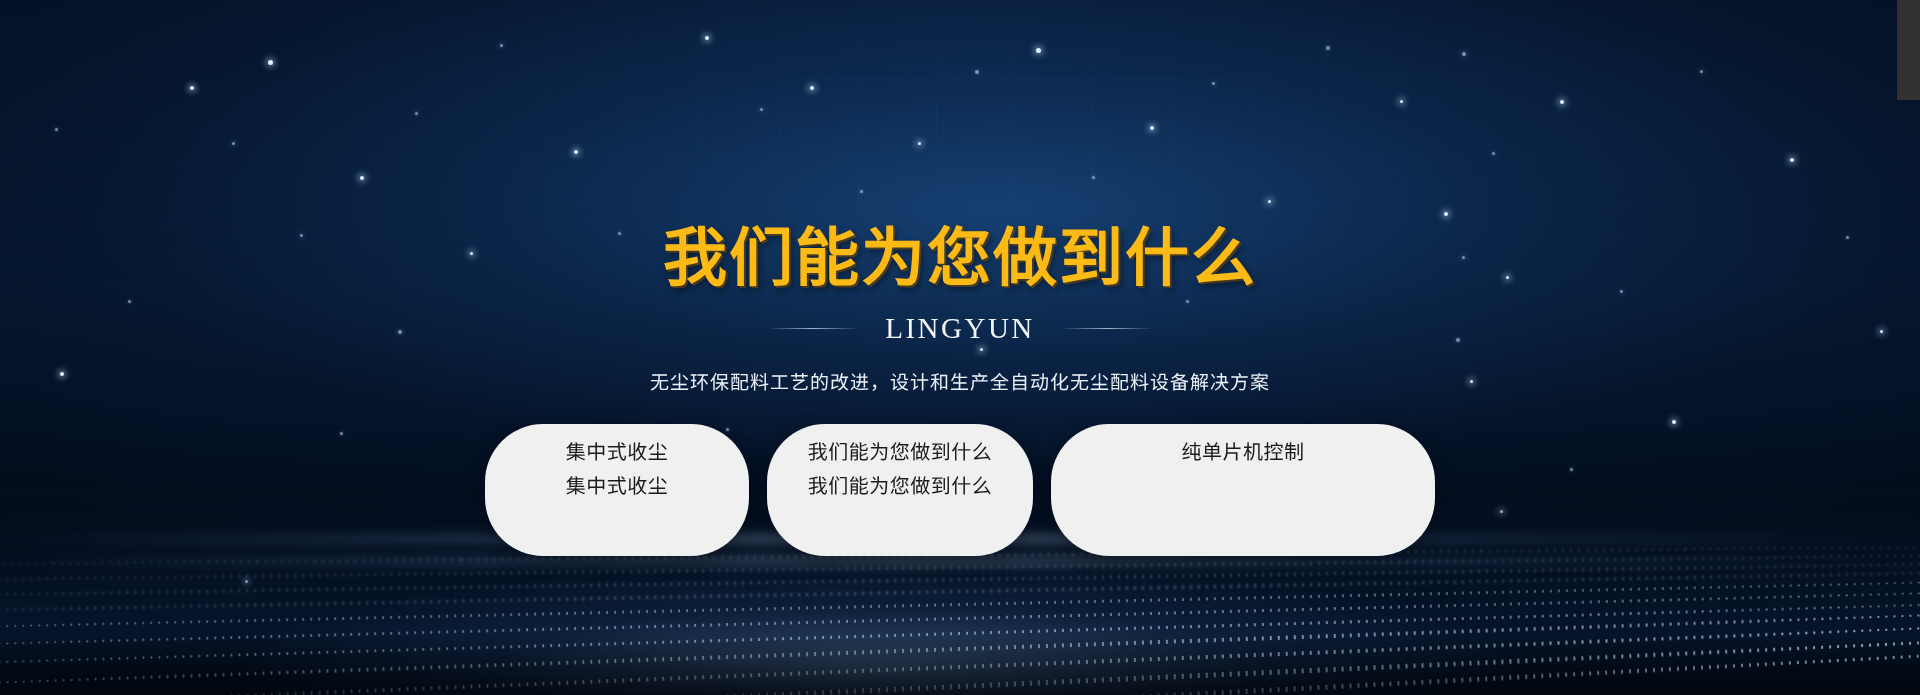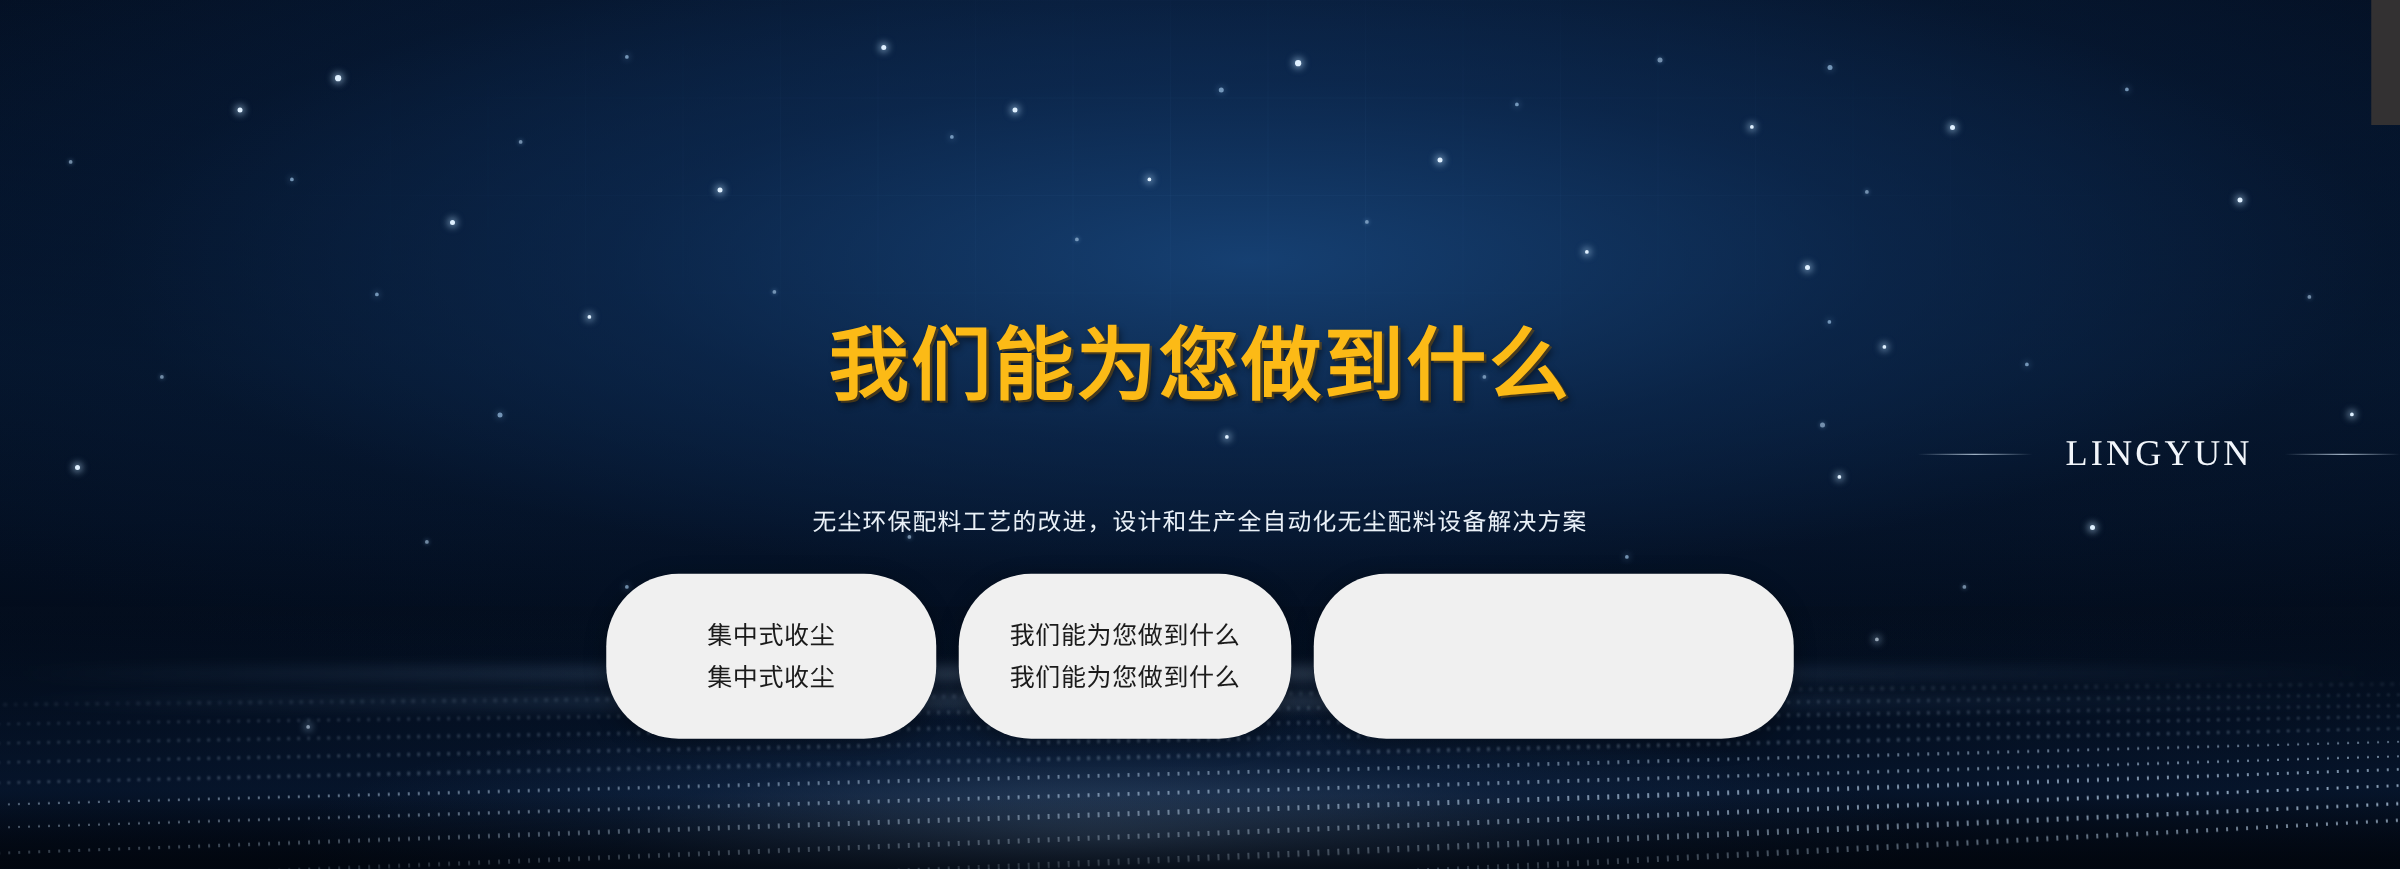--- a/index.html
+++ b/index.html
@@ -110,41 +110,40 @@
     height: 100px;
     background: #333132;
   }
 
   
   .content {
     position: relative;
     z-index: 5;
     width: 100%;
     text-align: center;
-    margin-top: 35px;
   }
 
   .headline {
     margin: 0;
     padding-top: 226px;
     font-family: "DejaVu Sans", "Liberation Sans", sans-serif;
     font-size: 64px;
     line-height: 1;
     font-weight: 700;
     letter-spacing: 2px;
     color: #fcba16;
     text-shadow:
        2px 2px 0 rgba(120,80,10,0.55),
        3px 4px 6px rgba(0,0,0,0.45);
   }
 
   .eyebrow-row {
     display: flex;
     align-items: center;
-    justify-content: flex-end;
+    justify-content: center;
     gap: 26px;
     margin-top: 22px;
   }
   .eyebrow-rule {
     width: 92px;
     height: 1px;
     background: linear-gradient(90deg, rgba(210,228,245,0) 0%, rgba(210,228,245,0.75) 50%, rgba(210,228,245,0) 100%);
   }
   .eyebrow {
     font-family: "Liberation Serif", "DejaVu Serif", serif;
@@ -170,21 +169,20 @@
     gap: 18px;
     margin-top: 30px;
   }
   .card {
     background: #f0f0f0;
     border-radius: 58px;
     min-height: 96px;
     padding: 18px 34px;
     display: flex;
     flex-direction: column;
-    justify-content: center;
     gap: 14px;
     box-shadow: 0 4px 18px rgba(0,0,0,0.30);
   }
   .card-line {
     font-family: "DejaVu Sans", "Liberation Sans", sans-serif;
     font-size: 20px;
     line-height: 1;
     color: #1b1b1b;
     white-space: nowrap;
     letter-spacing: .5px;
@@ -295,17 +293,18 @@
         <span class="card-line">集中式收尘</span>
         <span class="card-line">集中式收尘</span>
       </div>
 
       <div class="card card-2">
         <span class="card-line">我们能为您做到什么</span>
         <span class="card-line">我们能为您做到什么</span>
       </div>
 
       <div class="card card-3">
+        <span class="card-line">纯单片机控制</span>
       </div>
 
     </div>
   </div>
 </div>
 
 </body></html>

